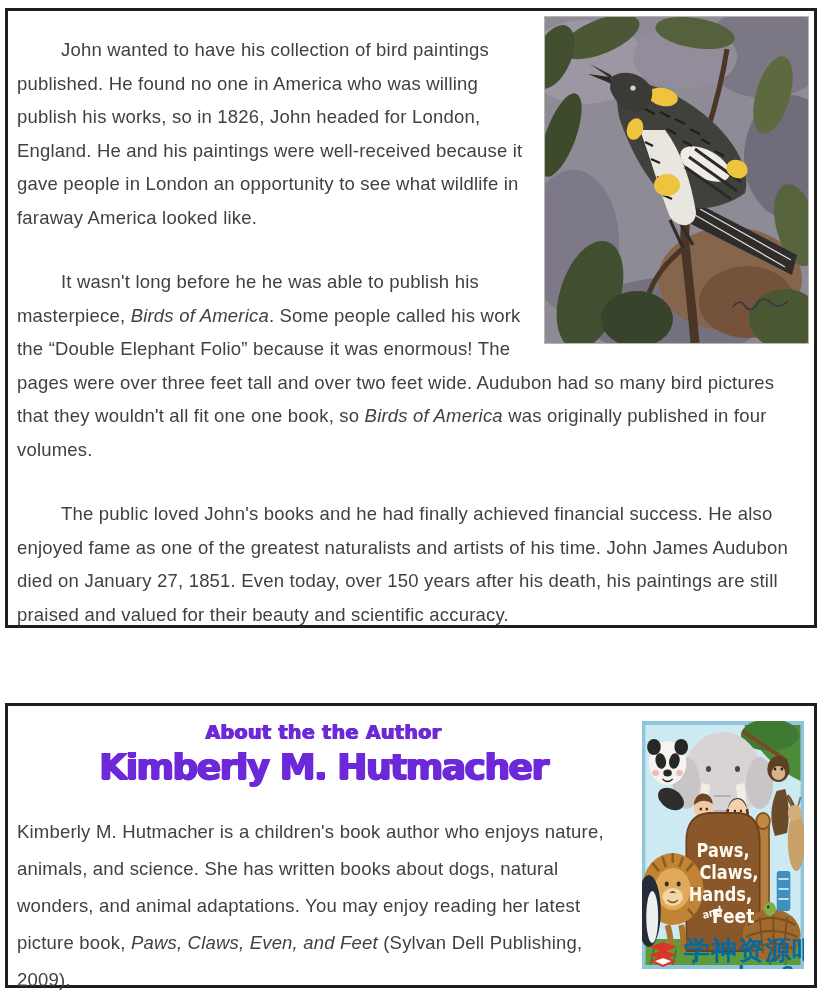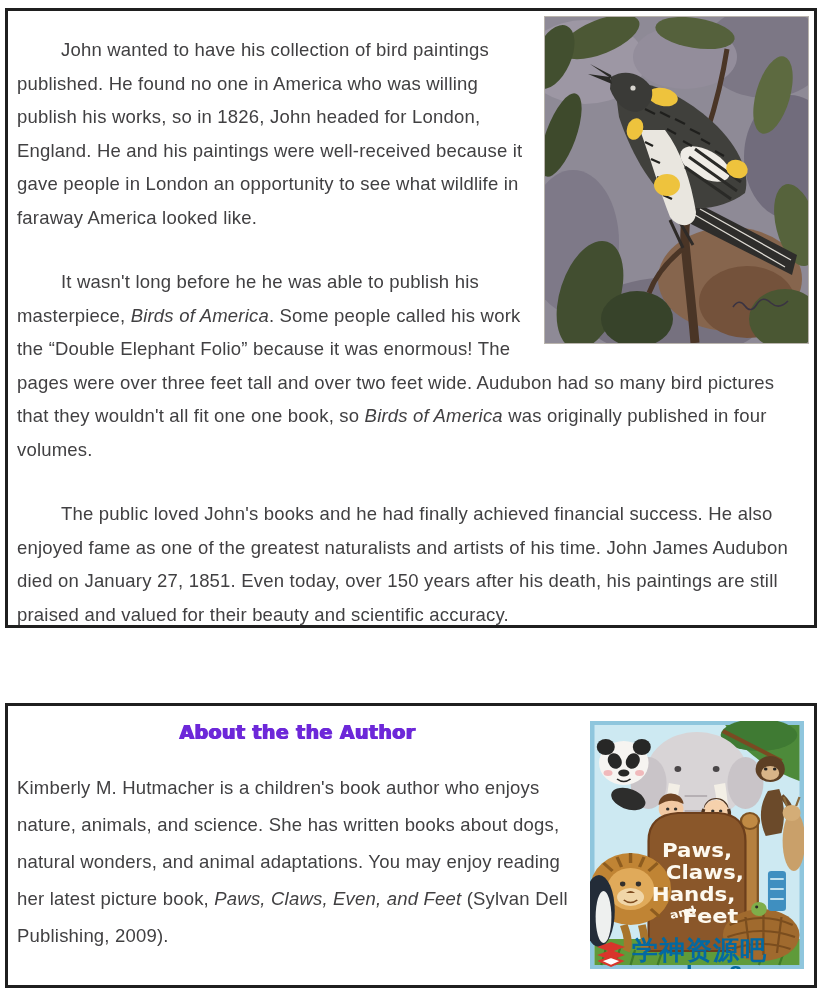--- a/index.html
+++ b/index.html
@@ -41,21 +41,21 @@
     width: 263px; height: 326px;
     margin: 0 0 12px 16px;
     box-shadow: 0 0 0 1px #b9b4ad;
     overflow: hidden;
   }
   .bird-figure svg { display: block; width: 100%; height: 100%; }
 
   
   .cover-figure {
     float: right;
-    width: 214px; height: 248px;
+    width: 162px; height: 248px;
     margin: 6px 2px 0 12px;
     position: relative;
     overflow: hidden;
   }
   .cover-figure svg.cover-art { display: block; width: 100%; height: 100%; }
 
   .about-headings { padding-right: 85px; text-align: center; color: #6d28d9; }
   .about-small {
     margin-top: 6px;
     font-family: "DejaVu Sans", sans-serif;
@@ -295,18 +295,19 @@
         </svg>
         <div class="wm-text">
           <span class="wm-cn">学神资源吧</span>
           <span class="wm-domain">xueshen8.com</span>
         </div>
       </div>
     </figure>
 
     <div class="about-headings">
       <div class="about-small">About the the Author</div>
+      <h1 class="about-name">Kimberly M. Hutmacher</h1>
     </div>
 
     <p class="about-bio"><span>Kimberly M. Hutmacher is a children's book author who enjoys nature, animals, and science.  She has written books about dogs, natural wonders, and animal adaptations.  You may enjoy reading her latest picture book, </span><span class="it">Paws, Claws, Even, and Feet</span><span> (Sylvan Dell Publishing, 2009).</span></p>
   </section>
 
 </div>
 
 </body></html>

